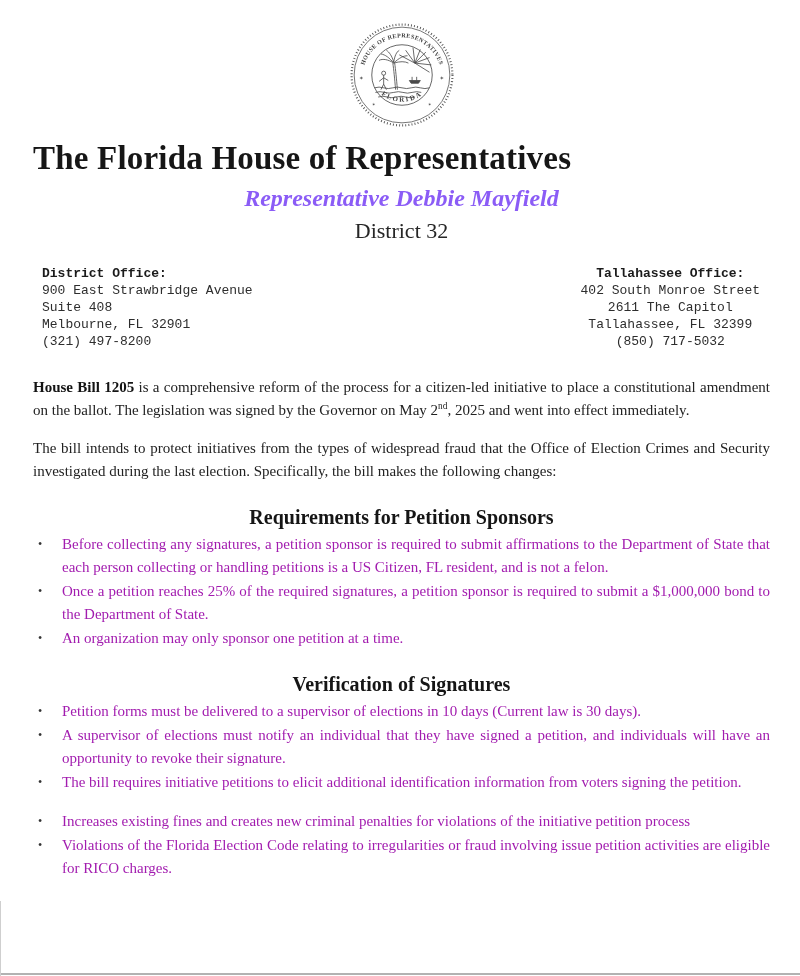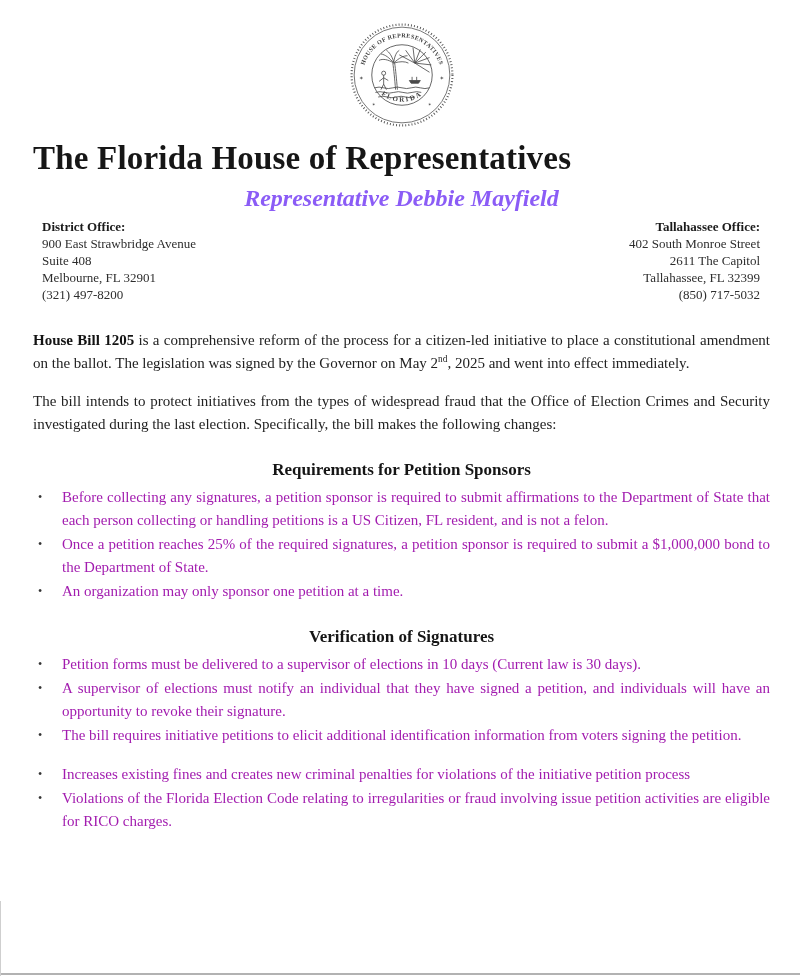--- a/index.html
+++ b/index.html
@@ -32,41 +32,42 @@
   .doc-district {
     text-align: center;
     font-size: 22px;
     margin-top: 6px;
     color: #262626;
   }
 
   
   .offices {
     display: flex; justify-content: space-between;
-    margin-top: 6px;
+    margin-top: 21px;
     padding: 0 10px 0 9px;
     font-size: 13px; line-height: 17px;
     color: #2d2d2d;
+    font-family: Liberation Mono, monospace;
   }
   .office-left { text-align: left; }
-  .office-right { text-align: right; }
+  .office-right { text-align: center; }
   .office-heading { font-weight: bold; color: #1b1b1b; }
 
   
   .body-text { font-size: 15px; line-height: 23px; text-align: justify; color: #222; }
   .p1 { margin-top: 26px; }
   .p2 { margin-top: 10px; }
   .bold { font-weight: bold; color: #141414; }
   sup { font-size: 0.62em; vertical-align: super; line-height: 0; }
 
   .section { margin-top: 23px; }
   .section-3 { margin-top: 16px; }
   .section-heading {
     text-align: center;
-    font-size: 17px; font-weight: bold;
+    font-size: 20px; font-weight: bold;
     color: #151515;
     margin-bottom: 5px;
     line-height: 22px;
   }
   .bullet-item {
     display: flex;
     margin-top: 1px;
     font-size: 15px; line-height: 23px;
   }
   .bullet-glyph {
@@ -155,20 +156,21 @@
           <path d="M 30 74 q 5 -1.6 10 0 t 10 0 t 10 0 t 10 0 t 10 0 t 10 0"></path>
           <path d="M 31 79 q 5 -1.6 10 0 t 10 0 t 10 0 t 10 0 t 10 0"></path>
           <path d="M 34 84 q 5 -1.6 10 0 t 10 0 t 10 0 t 10 0"></path>
         </g>
       </g>
     </svg>
   </div>
 
   <div class="doc-title">The Florida House of Representatives</div>
   <div class="doc-subtitle">Representative Debbie Mayfield</div>
+  <div class="doc-district">District 32</div>
 
   <div class="offices">
     <div class="office-left">
       <div class="office-heading">District Office:</div>
       <div>900 East Strawbridge Avenue</div>
       <div>Suite 408</div>
       <div>Melbourne, FL 32901</div>
       <div>(321) 497-8200</div>
     </div>
     <div class="office-right">

